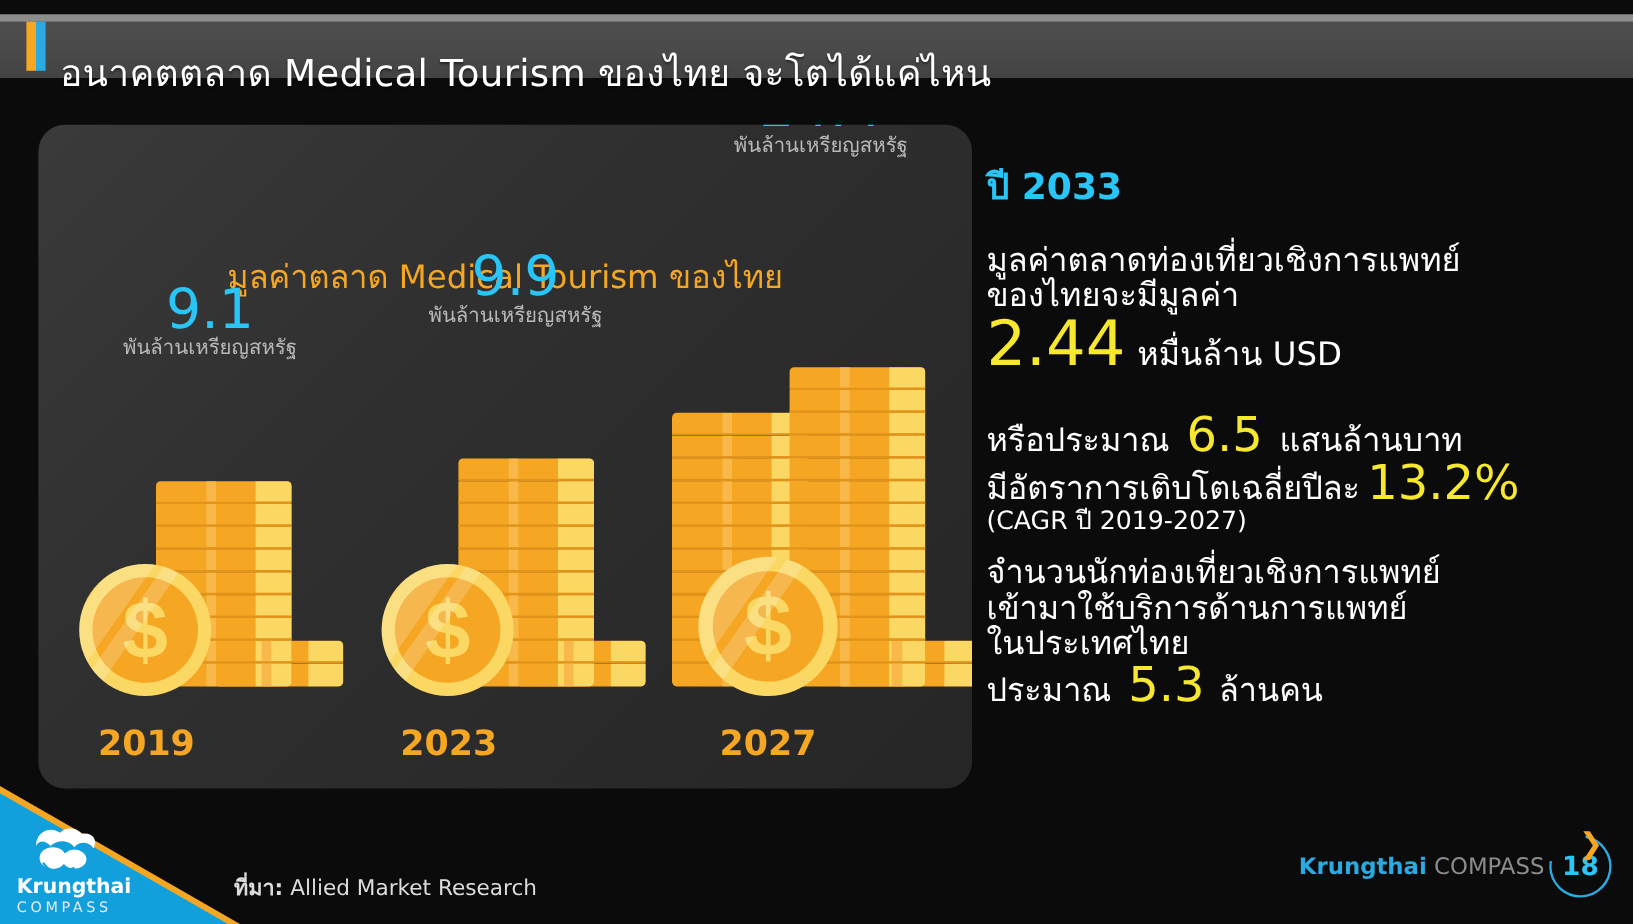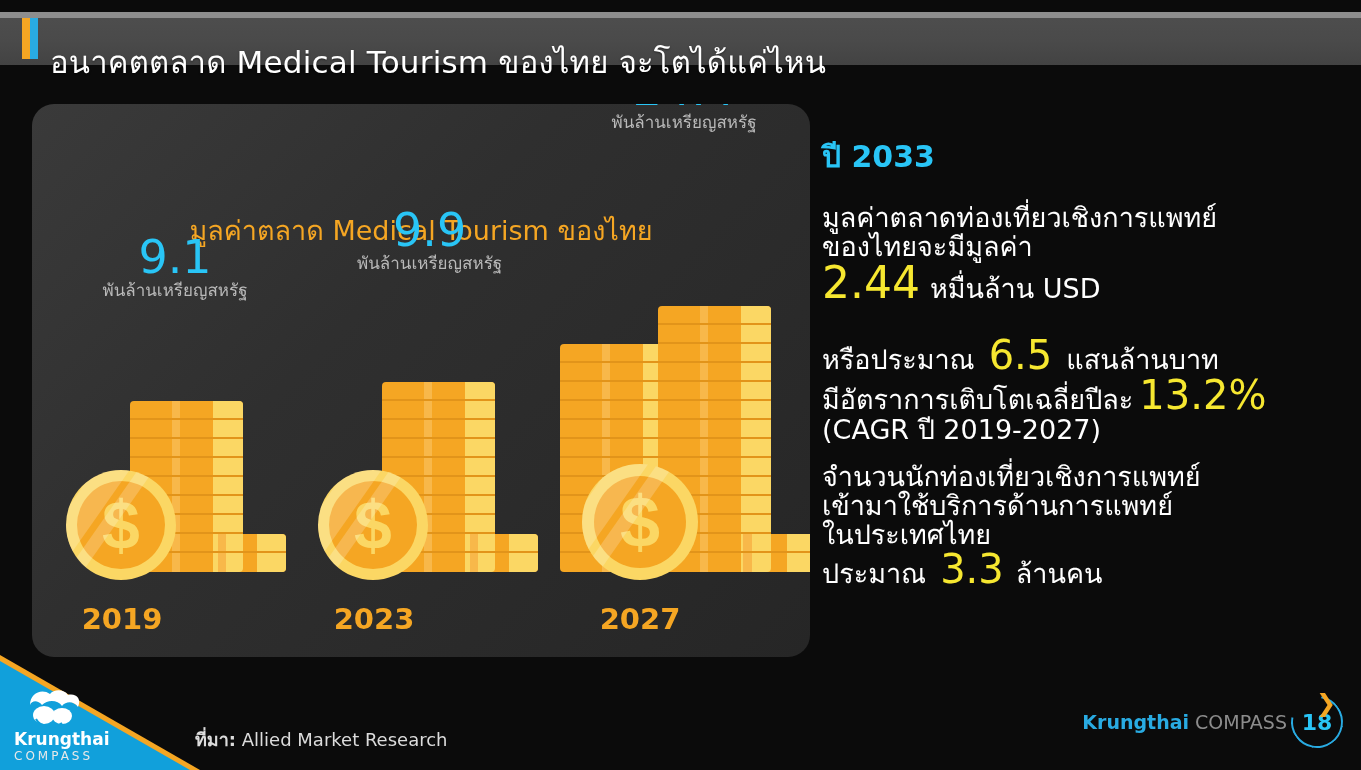--- a/index.html
+++ b/index.html
@@ -107,23 +107,23 @@
   .shine.s2 { left:28%; width:12%; }
 
   
   #info-panel {
     position:absolute; left:822px; top:140px; width:525px; height:500px;
     color:#ffffff;
   }
   #info-year { color:#29C5F6; font-size:30px; font-weight:bold; line-height:1.1; }
   .info-line { font-size:27px; line-height:1.08; white-space:nowrap; }
   .hl-yellow { color:#F6E730; font-weight:400; }
-  .num-xl { font-size:44px; line-height:1; }
+  .num-xl { font-size:52px; line-height:1; }
   .num-lg { font-size:40px; line-height:1; }
-  .small-note { font-size:27px; line-height:1.1; }
+  .small-note { font-size:21px; line-height:1.1; }
   .row { display:flex; align-items:baseline; white-space:nowrap; }
   .blk { margin-top:30px; }
 
   
   #footer-corner {
     position:absolute; left:0; bottom:0; width:200px; height:115px;
     overflow:hidden;
   }
   #corner-orange {
     position:absolute; left:0; bottom:0; width:0; height:0;
@@ -335,21 +335,21 @@
     </div>
     <div class="small-note">(CAGR ปี 2019-2027)</div>
   </div>
 
   <div class="blk" style="margin-top:17px;">
     <div class="info-line">จำนวนนักท่องเที่ยวเชิงการแพทย์</div>
     <div class="info-line">เข้ามาใช้บริการด้านการแพทย์</div>
     <div class="info-line">ในประเทศไทย</div>
     <div class="row">
       <span class="info-line">ประมาณ</span>
-      <span class="hl-yellow num-lg" style="margin-left:14px;">3.3</span>
+      <span class="hl-yellow num-lg" style="margin-left:14px;">5.3</span>
       <span class="info-line" style="margin-left:12px;">ล้านคน</span>
     </div>
   </div>
 
 </div>
 
 <div id="footer-corner">
   <div id="corner-orange"></div>
   <div id="corner-blue"></div>
   <div id="kt-logo">

